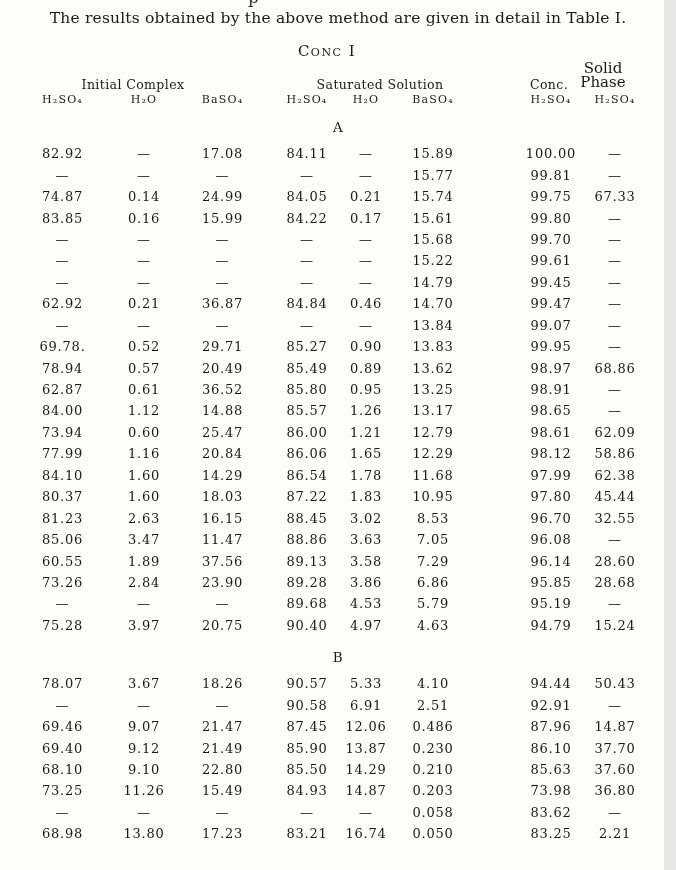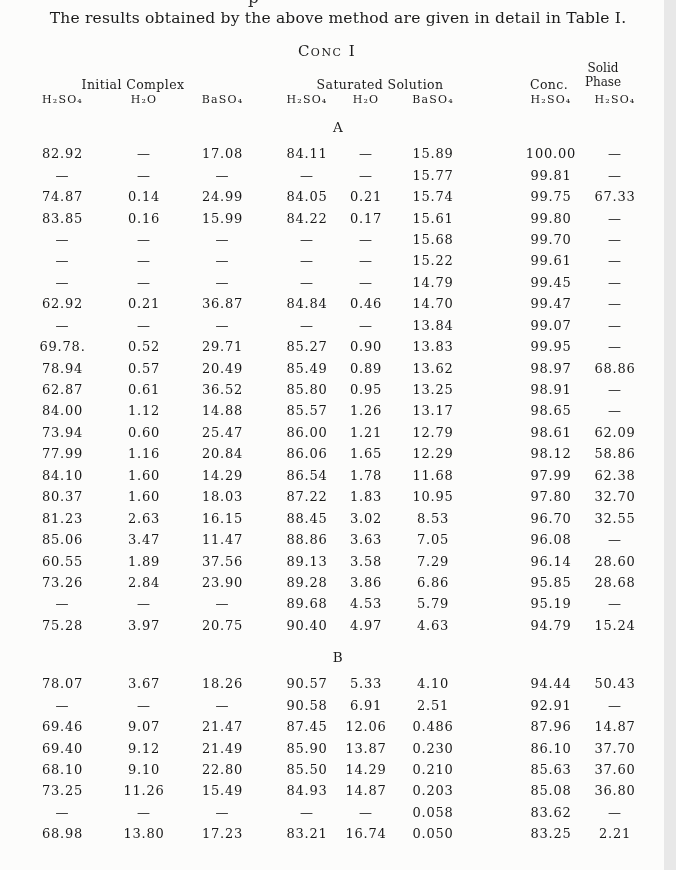--- a/index.html
+++ b/index.html
@@ -24,21 +24,21 @@
     position:absolute;top:42px;left:327px;transform:translateX(-50%);
     font-variant:small-caps;font-size:15px;letter-spacing:1.5px;white-space:nowrap;
   }
   .gh{
     position:absolute;top:77px;transform:translateX(-50%);
     font-size:12.5px;letter-spacing:0.4px;white-space:nowrap;
   }
   .gh-ic{left:133px}
   .gh-ss{left:380px}
   .gh-conc{left:549px}
-  .gh-solid{left:603px;top:61px;text-align:center;line-height:14px;transform:translateX(-50%);position:absolute;font-size:12px;}
+  .gh-solid{left:603px;top:61px;text-align:center;line-height:14px;transform:translateX(-50%);position:absolute;font-size:15px;}
   .trow{
     display:flex;padding-left:20px;height:21.45px;align-items:center;
   }
   .cell{
     display:block;text-align:center;
     font-size:13px;letter-spacing:0.8px;white-space:nowrap;
   }
   .c0{width:85px}
   .c1{width:78px}
   .c2{width:79px}
@@ -251,21 +251,21 @@
           <span class="cell c7">62.38</span>
         </div>
         <div class="trow">
           <span class="cell c0">80.37</span>
           <span class="cell c1">1.60</span>
           <span class="cell c2">18.03</span>
           <span class="cell c3">87.22</span>
           <span class="cell c4">1.83</span>
           <span class="cell c5">10.95</span>
           <span class="cell c6">97.80</span>
-          <span class="cell c7">32.70</span>
+          <span class="cell c7">45.44</span>
         </div>
         <div class="trow">
           <span class="cell c0">81.23</span>
           <span class="cell c1">2.63</span>
           <span class="cell c2">16.15</span>
           <span class="cell c3">88.45</span>
           <span class="cell c4">3.02</span>
           <span class="cell c5">8.53</span>
           <span class="cell c6">96.70</span>
           <span class="cell c7">32.55</span>
@@ -376,21 +376,21 @@
           <span class="cell c6">85.63</span>
           <span class="cell c7">37.60</span>
         </div>
         <div class="trow">
           <span class="cell c0">73.25</span>
           <span class="cell c1">11.26</span>
           <span class="cell c2">15.49</span>
           <span class="cell c3">84.93</span>
           <span class="cell c4">14.87</span>
           <span class="cell c5">0.203</span>
-          <span class="cell c6">85.08</span>
+          <span class="cell c6">73.98</span>
           <span class="cell c7">36.80</span>
         </div>
         <div class="trow">
           <span class="cell c0">—</span>
           <span class="cell c1">—</span>
           <span class="cell c2">—</span>
           <span class="cell c3">—</span>
           <span class="cell c4">—</span>
           <span class="cell c5">0.058</span>
           <span class="cell c6">83.62</span>

